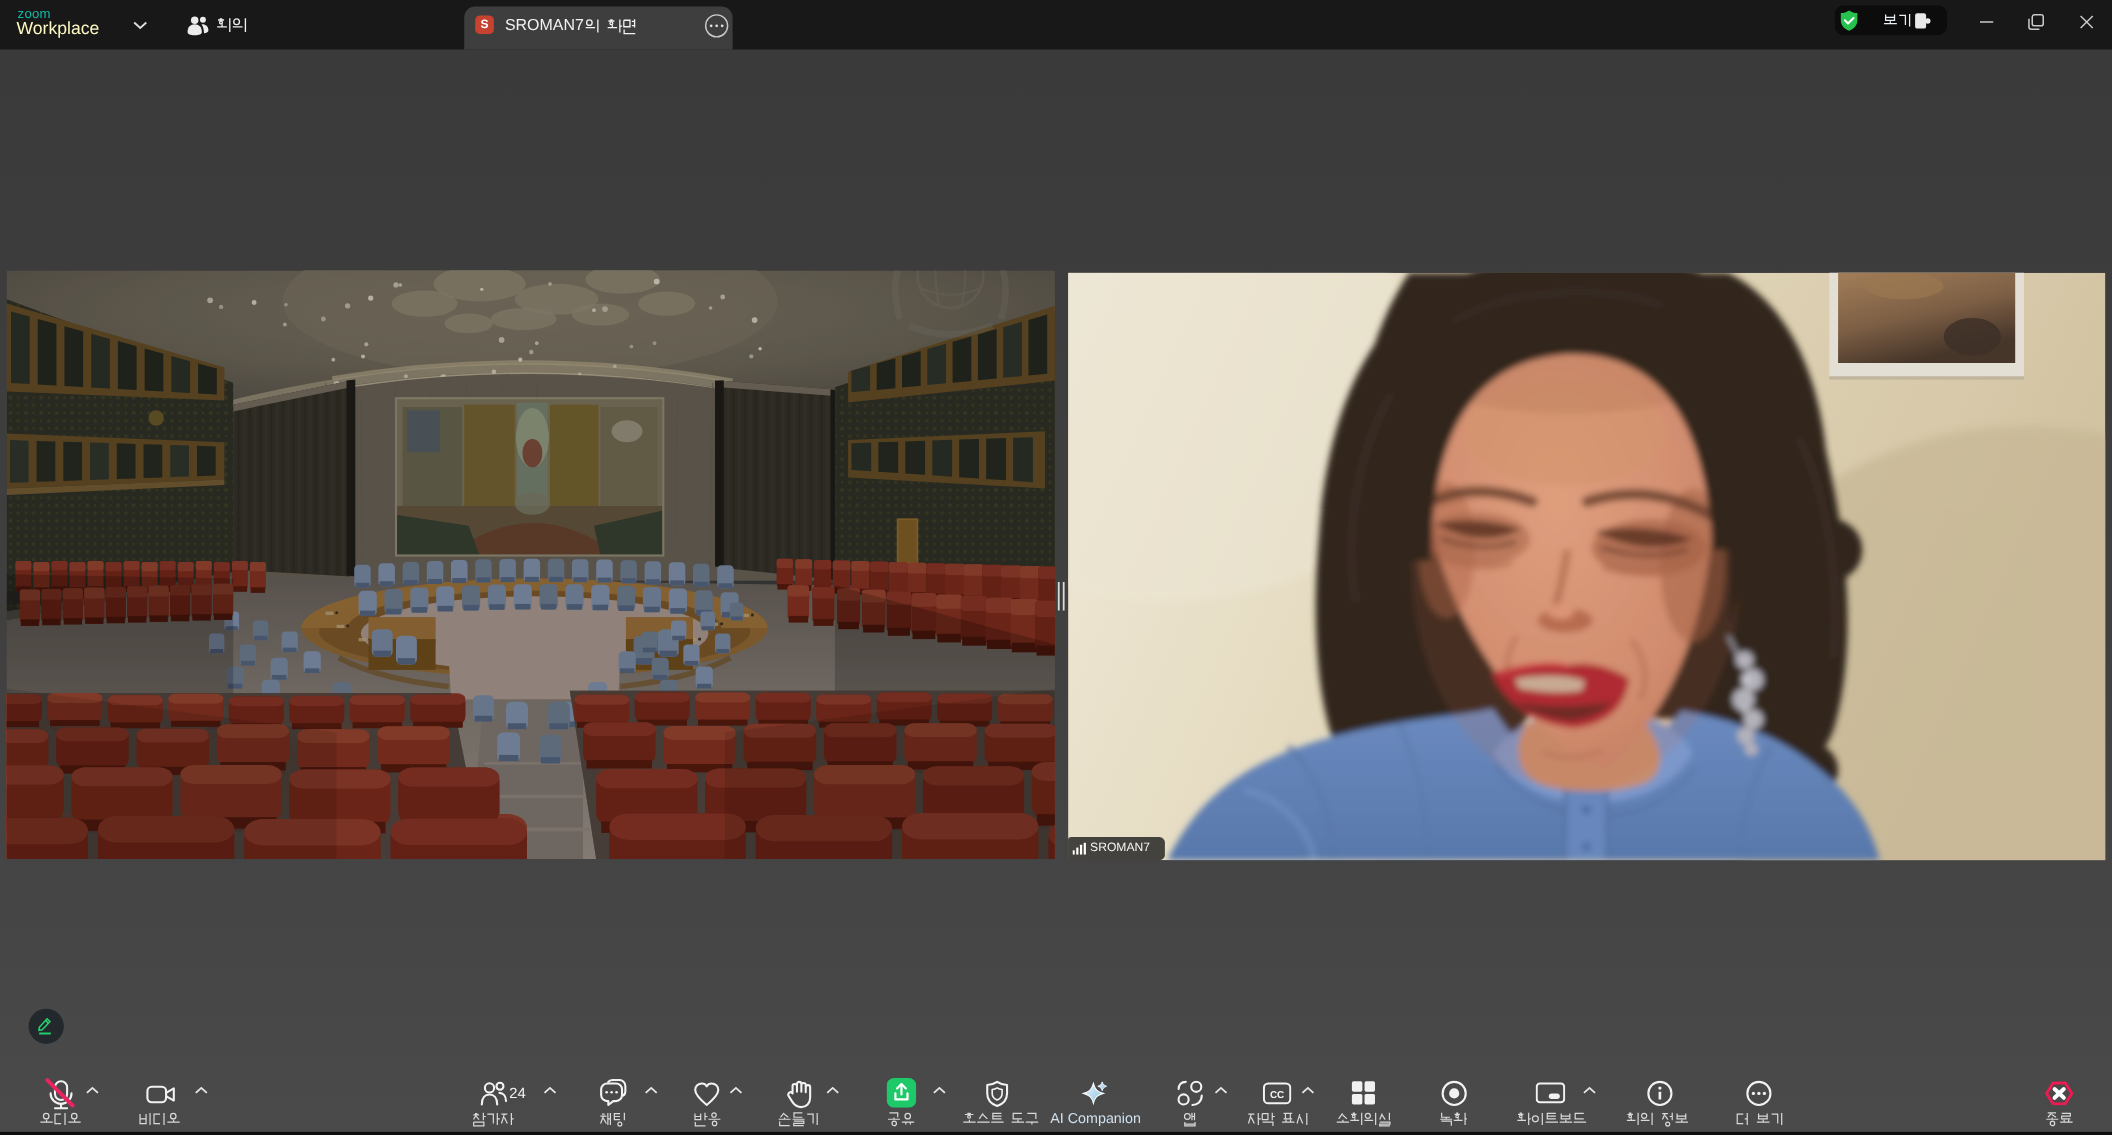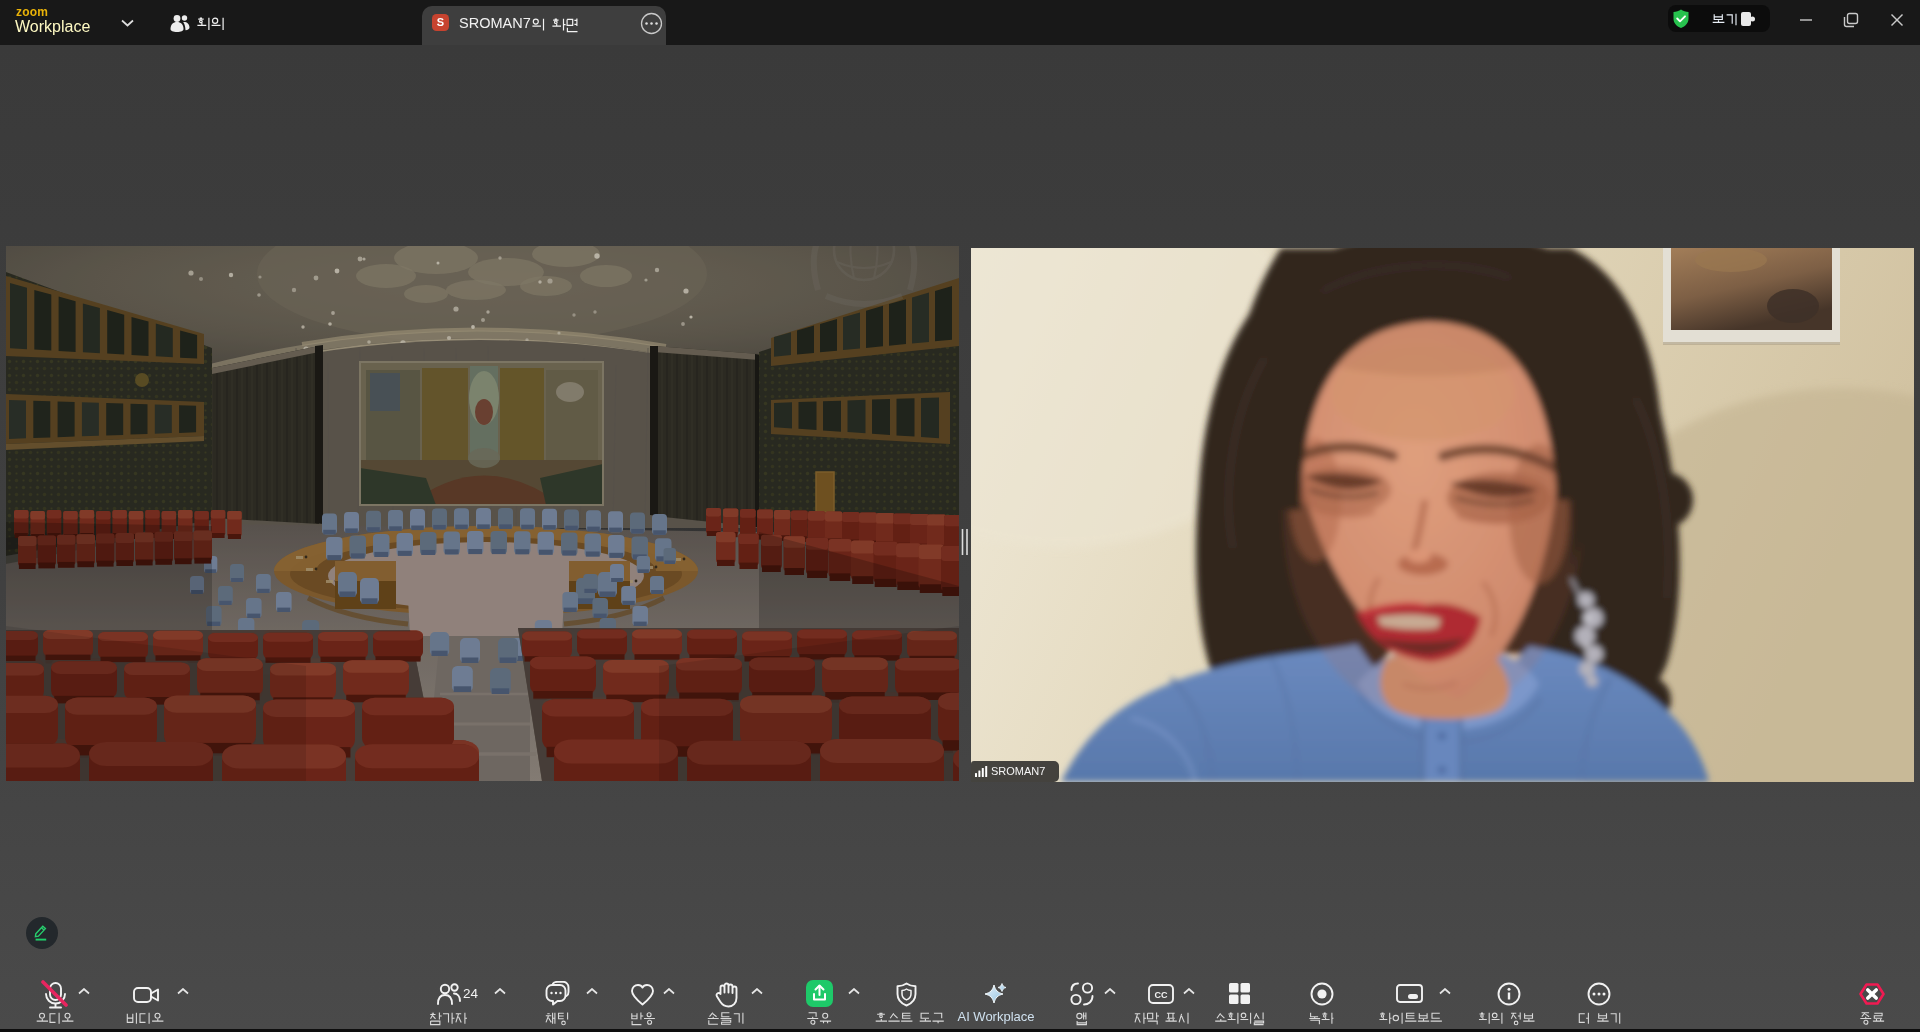--- a/index.html
+++ b/index.html
@@ -904,21 +904,21 @@
   </div>
 <div style="position:absolute;left:26px;top:917px;width:32px;height:32px;border-radius:50%;background:#23282c"></div>
 <svg width="18" height="18" viewBox="0 0 18 18" style="position:absolute;left:33px;top:923px">
     <g stroke="#27cf6e" stroke-width="1.4" fill="none">
       <path d="M 2.8,10.8 L 9.8,3.2 L 12.4,5.6 L 5.4,13.2 L 2.4,13.6 Z"></path>
       <line x1="8.4" y1="4.6" x2="10.9" y2="7"></line>
     </g>
     <line x1="2.6" y1="16.6" x2="13.2" y2="16.6" stroke="#1fce6a" stroke-width="1.9"></line>
   </svg>
 <div style="position:absolute;left:0;top:0;width:1920px;height:45px;background:#181818"></div>
-<div style="position:absolute;left:16px;top:5px;font-size:12px;font-weight:bold;color:#eab308;letter-spacing:0.2px">zoom</div>
+<div style="position:absolute;left:16px;top:5px;font-size:12px;font-weight:normal;color:#14b8a6;letter-spacing:0.2px">zoom</div>
 <div style="position:absolute;left:15px;top:18px;font-size:16px;font-weight:500;color:#fef9c3">Workplace</div>
 <svg width="13" height="8" viewBox="0 0 13 8" style="position:absolute;left:121px;top:19px">
     <path d="M1,1.5 L6.5,6.5 L12,1.5" stroke="#dedede" stroke-width="1.7" fill="none"></path>
   </svg>
 <svg width="20" height="19" viewBox="0 0 20 19" style="position:absolute;left:170px;top:14px">
     <g fill="#ececec">
       <circle cx="7" cy="4.5" r="3.4"></circle>
       <circle cx="14.5" cy="4" r="2.7"></circle>
       <path d="M 0.5,15 C 0.5,10.5 3.2,8 7,8 C 10.8,8 13.5,10.5 13.5,15 C 13.5,17 11,18 7,18 C 3,18 0.5,17 0.5,15 Z"></path>
       <path d="M 14,8 C 17,8 19.5,10 19.5,13.5 C 19.5,15 18,16 15.5,16.2 C 15.3,12.8 14.8,10 13.2,8.2 Z"></path>
@@ -1126,21 +1126,21 @@
     <defs>
       <linearGradient id="aig" x1="0" y1="0" x2="1" y2="1">
         <stop offset="0" stop-color="#e9f3fb"></stop>
         <stop offset="0.55" stop-color="#b9d9ee"></stop>
         <stop offset="1" stop-color="#8fc3e4"></stop>
       </linearGradient>
     </defs>
     <path d="M 11,2 C 12.5,7.5 14.5,9.5 20,11 C 14.5,12.5 12.5,14.5 11,20 C 9.5,14.5 7.5,12.5 2,11 C 7.5,9.5 9.5,7.5 11,2 Z" fill="url(#aig)" stroke="#f4fafd" stroke-width="1"></path>
     <path d="M 19,0.5 C 19.7,2.8 20.7,3.8 23,4.5 C 20.7,5.2 19.7,6.2 19,8.5 C 18.3,6.2 17.3,5.2 15,4.5 C 17.3,3.8 18.3,2.8 19,0.5 Z" fill="url(#aig)" stroke="#f4fafd" stroke-width="0.8"></path>
   </svg>
-<div style="position:absolute;left:996px;top:1009px;transform:translateX(-50%);font-size:13px;color:#cfe0ee;white-space:nowrap">AI Workplace</div>
+<div style="position:absolute;left:996px;top:1009px;transform:translateX(-50%);font-size:13px;color:#cfe0ee;white-space:nowrap">AI Companion</div>
 <svg width="24" height="24" viewBox="0 0 24 24" style="position:absolute;left:1070px;top:982px">
     <g stroke="#f2f2f2" stroke-width="1.9" fill="none" stroke-linecap="round" stroke-linejoin="round">
       <circle cx="17.5" cy="6" r="4.6"></circle>
       <circle cx="6" cy="17.5" r="4.6"></circle>
       <path d="M 1.5,8 C 1.5,4 4,1.5 8,1.5"></path>
       <path d="M 14,22.5 C 18,22.5 22.5,20 22.5,14"></path>
     </g>
   </svg>
 <svg width="12" height="7" viewBox="0 0 12 7" style="position:absolute;left:1104px;top:988px">
     <path d="M1,5.5 L6,1 L11,5.5" stroke="#e6e6e6" stroke-width="1.7" fill="none"></path>

